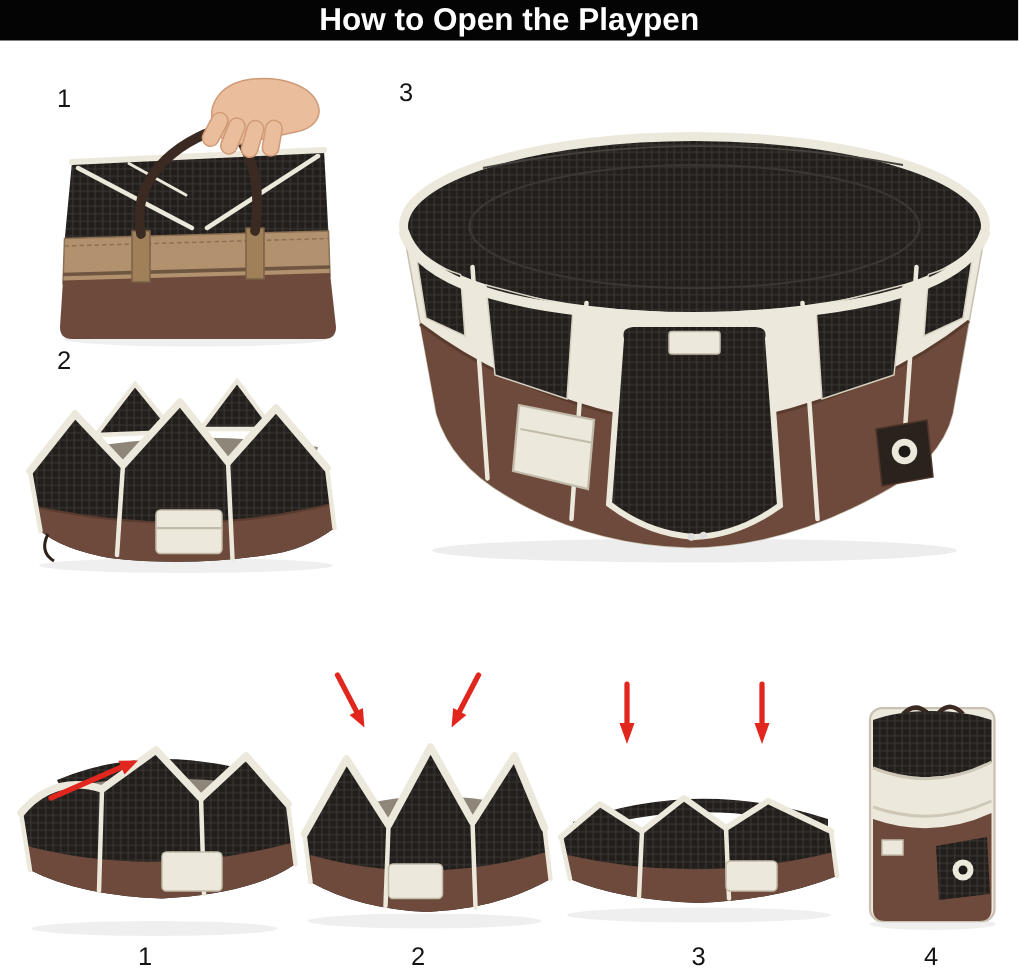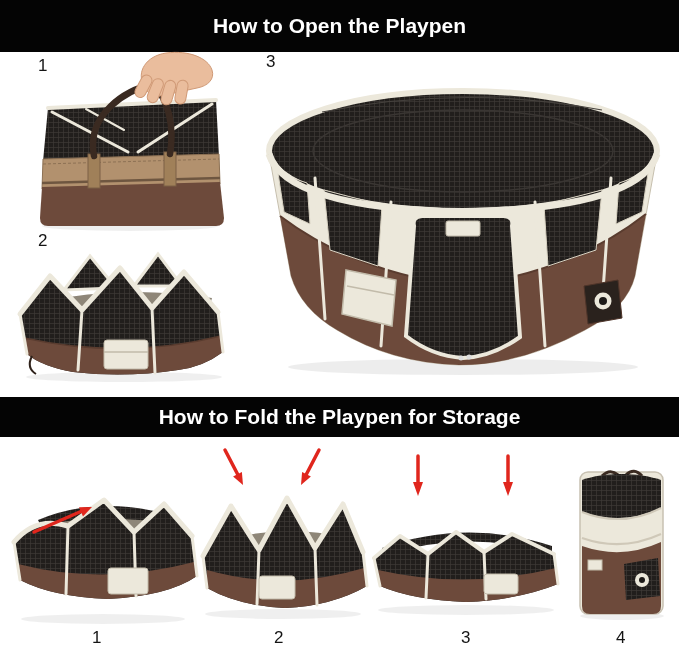--- a/index.html
+++ b/index.html
@@ -31,21 +31,21 @@
 
   <svg width="0" height="0" style="position:absolute" aria-hidden="true">
     <defs>
       <pattern id="meshpat" width="5" height="5" patternUnits="userSpaceOnUse">
         <rect width="5" height="5" style="fill:var(--mesh)"></rect>
         <path d="M0 2.5H5M2.5 0V5" style="stroke:var(--mesh-light);stroke-width:0.7;fill:none"></path>
       </pattern>
     </defs>
   </svg>
 
-  <div class="banner" style="top:0;height:52px">
+  <div class="banner" style="top:0;height:27px">
     <span>How to Open the Playpen</span>
   </div>
 
   <div class="step-num" style="left:38px;top:56px">1</div>
   <div class="step-num" style="left:38px;top:231px">2</div>
   <div class="step-num" style="left:266px;top:52px">3</div>
 
   <svg class="fig" style="left:26px;top:50px" width="210" height="185" viewBox="0 0 210 185">
     <ellipse cx="104" cy="176" rx="88" ry="5" fill="#00000010"></ellipse>
     <path d="M22,58 L190,50 L193,106 L17,111 Z" class="mesh"></path>
@@ -111,23 +111,20 @@
     <circle cx="199" cy="284" r="2.5" fill="#ddd"></circle>
     <circle cx="207" cy="283" r="2.5" fill="#ddd"></circle>
     <path d="M84,196 L134,206 L130,252 L80,240 Z" class="cream" stroke="#c2bbaa" stroke-width="1.5"></path>
     <path d="M85,212 L132,221" stroke="#c2bbaa" stroke-width="1.5" fill="none"></path>
     <path d="M322,212 L356,206 L360,244 L326,250 Z" fill="#2a221d" stroke="#4e3429" stroke-width="1"></path>
     <circle cx="341" cy="227" r="8.5" fill="var(--cream)"></circle>
     <circle cx="341" cy="227" r="4" fill="#1d1a18"></circle>
     <path d="M7,80 Q24,134 201,138 Q378,134 395,80" fill="none" stroke="var(--cream)" stroke-width="7"></path>
   </svg>
 
-  <div class="banner" style="top:397px;height:40px">
-    <span>How to Fold the Playpen for Storage</span>
-  </div>
 
   <svg class="fig" style="left:8px;top:476px" width="190" height="150" viewBox="0 0 190 150">
     <ellipse cx="95" cy="143" rx="82" ry="5" fill="#00000010"></ellipse>
     <path d="M30,44 Q92,18 166,40 L160,52 Q92,32 36,56 Z" class="mesh"></path>
     <path d="M14,58 Q60,34 170,48 L164,62 Q70,46 20,68 Z" fill="var(--floor-gray)"></path>
     <path d="M6,66 Q28,40 60,50 L96,24 L126,56 L156,28 L184,60 L189,100 Q160,120 100,123 Q45,121 12,104 Z" class="mesh"></path>
     <path d="M10,88 Q95,110 186,86 L189,100 Q160,120 100,123 Q45,121 12,104 Z" class="brown"></path>
     <path d="M6,66 Q28,40 60,50 L96,24 L126,56 L156,28 L184,60" class="pipe" stroke-width="5"></path>
     <path d="M126,56 L128,120" class="pipe" stroke-width="3"></path>
     <path d="M60,50 L58,118" class="pipe" stroke-width="3"></path>

